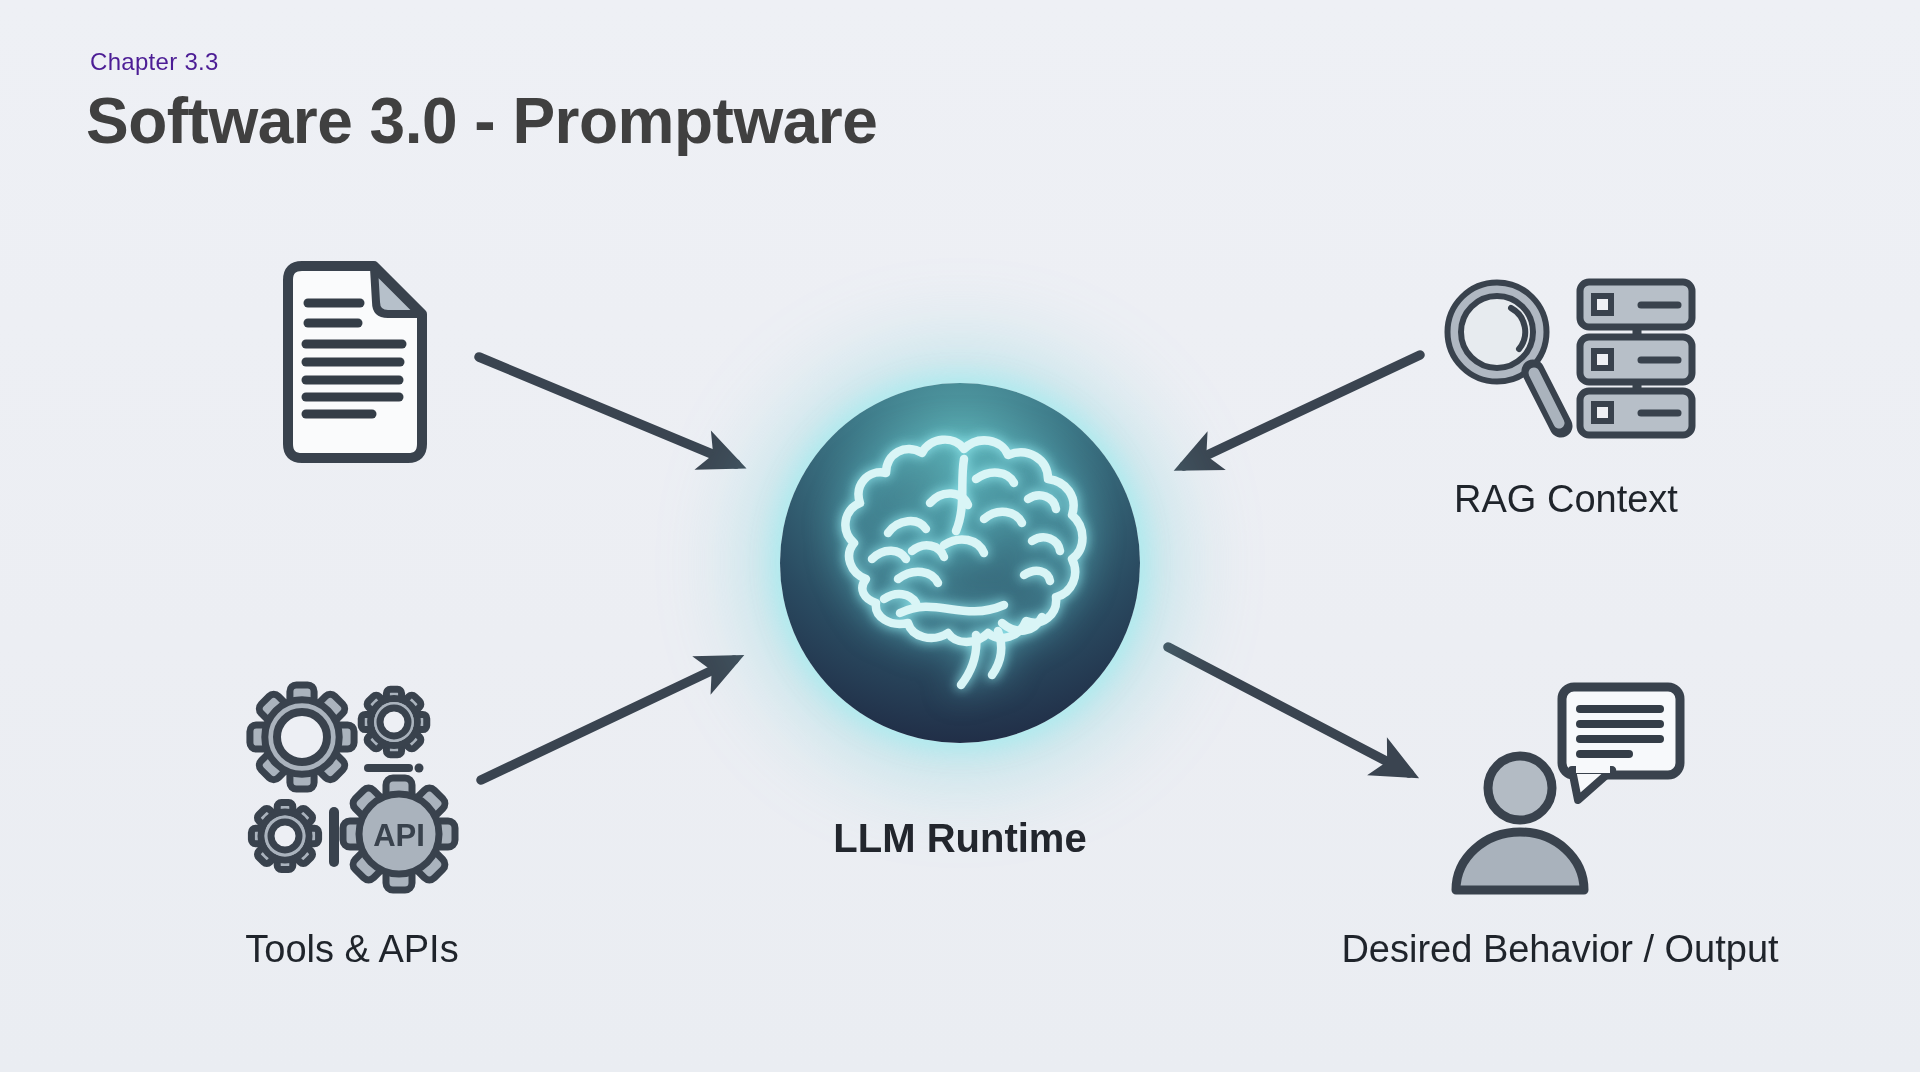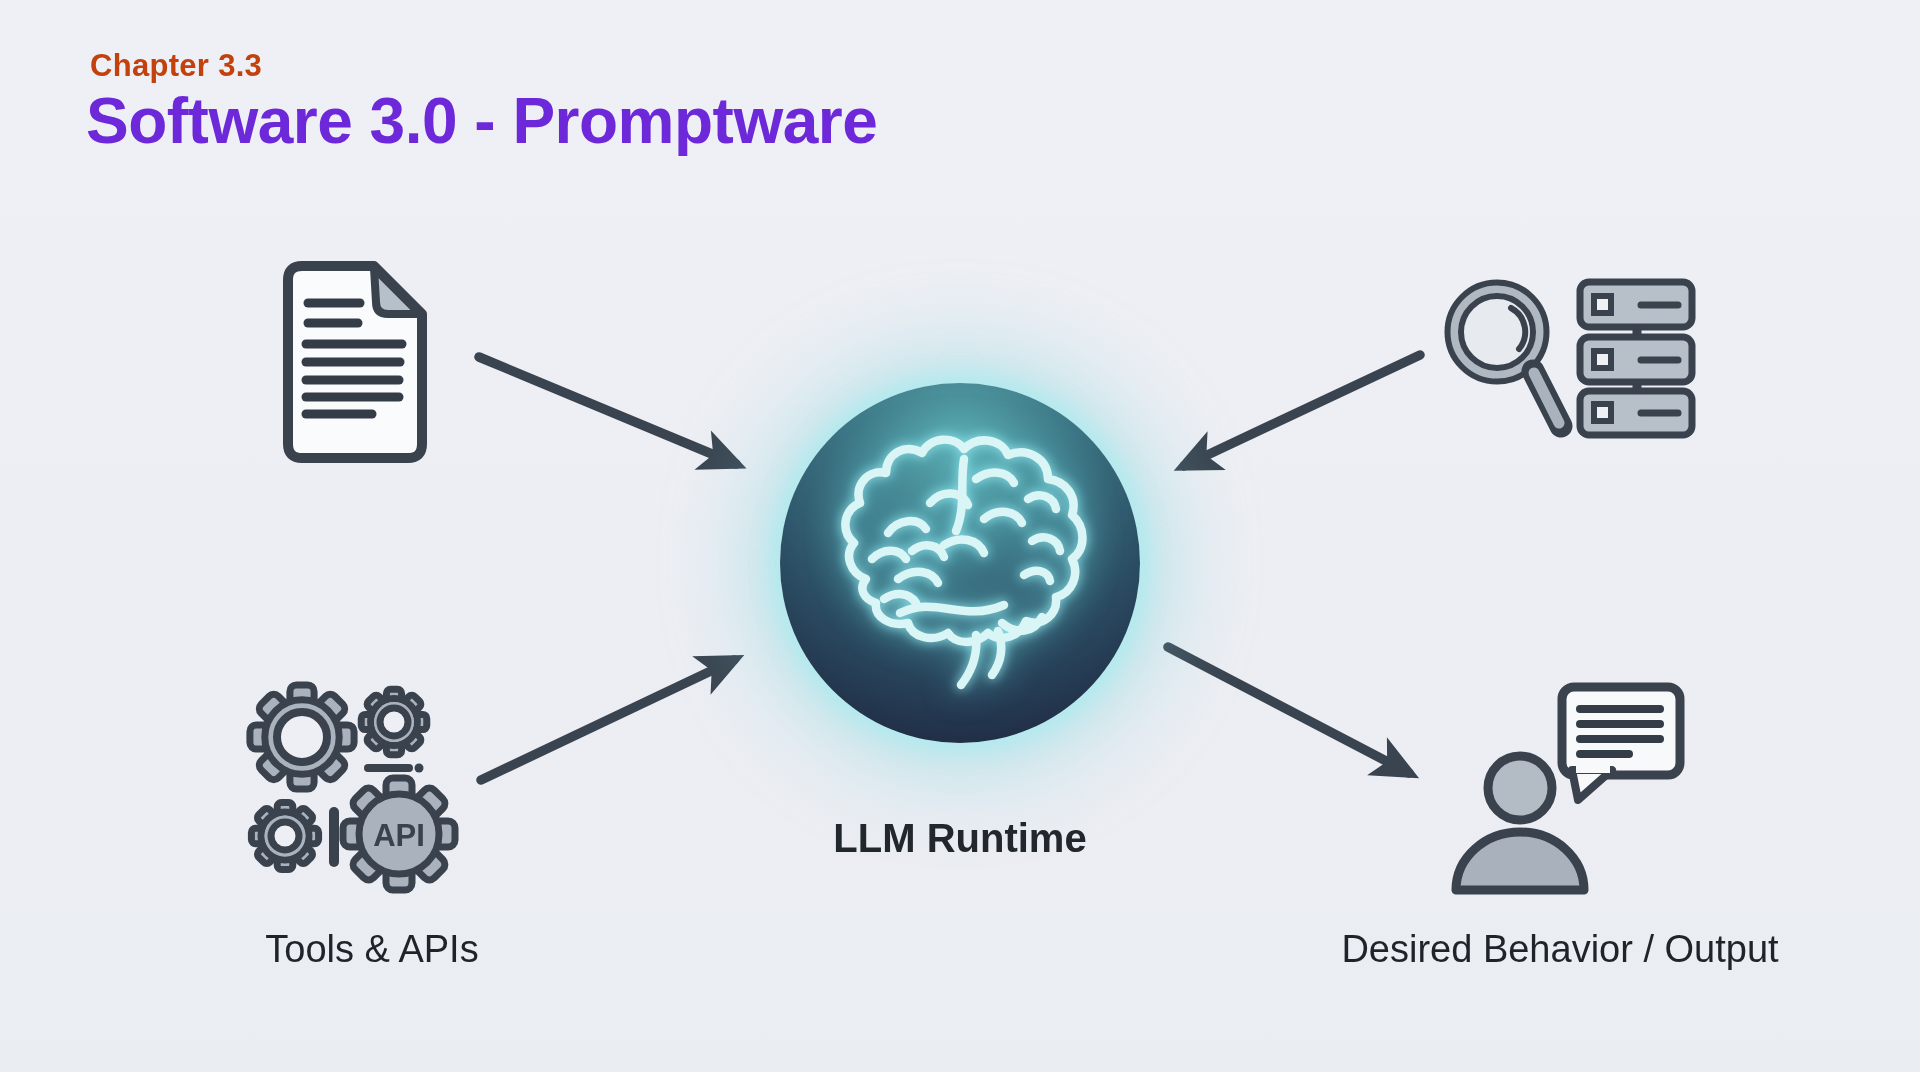--- a/index.html
+++ b/index.html
@@ -5,25 +5,25 @@
   html,body{margin:0;padding:0;}
   body{
     width:1920px;height:1072px;position:relative;overflow:hidden;
     background:#edeff4;
     background-image:linear-gradient(180deg,#eef0f5 0%,#ecEEf3 60%,#eaedf2 100%);
     font-family:"Liberation Sans",sans-serif;
     color:#21252c;
   }
   .kicker{
     position:absolute;left:90px;top:48px;
-    font-size:31px;font-weight:700;color:#c2410c;letter-spacing:.3px;
+    font-size:24px;font-weight:400;color:#4c1d95;letter-spacing:.3px;
   }
   .title{
     position:absolute;left:86px;top:84px;
-    font-size:64px;font-weight:700;color:#6d28d9;letter-spacing:-.5px;
+    font-size:64px;font-weight:700;color:#404040;letter-spacing:-.5px;
   }
   .diagram-svg{position:absolute;left:0;top:0;z-index:1;}
   .node-label{
     position:absolute;transform:translateX(-50%);
     text-align:center;white-space:nowrap;
     font-size:38px;line-height:51px;font-weight:400;color:#1f242b;
     z-index:3;
   }
   .center-label{
     position:absolute;transform:translateX(-50%);
@@ -183,20 +183,21 @@
     <path class="brain-stroke" d="M252,158 C264,150 278,156 280,168"></path>
     <path class="brain-stroke" d="M244,192 C256,184 268,188 270,198"></path>
     <path class="brain-stroke" d="M164,162 C180,152 198,156 204,170"></path>
     <path class="brain-stroke" d="M132,168 C144,158 160,162 164,174"></path>
   </svg>
 </div>
 
 <div class="node-label" style="left:351px;top:474px;">
 </div>
 
-<div class="node-label" style="left:352px;top:924px;margin-left:20px;">Tools &amp; APIs</div>
+<div class="node-label" style="left:352px;top:924px;">Tools &amp; APIs</div>
 
 <div class="node-label" style="left:1566px;top:474px;">
+  <div>RAG Context</div>
 </div>
 
 <div class="node-label" style="left:1560px;top:924px;">Desired Behavior / Output</div>
 
 <div class="center-label" style="left:960px;top:792px;">LLM Runtime</div>
 
 </body></html>

